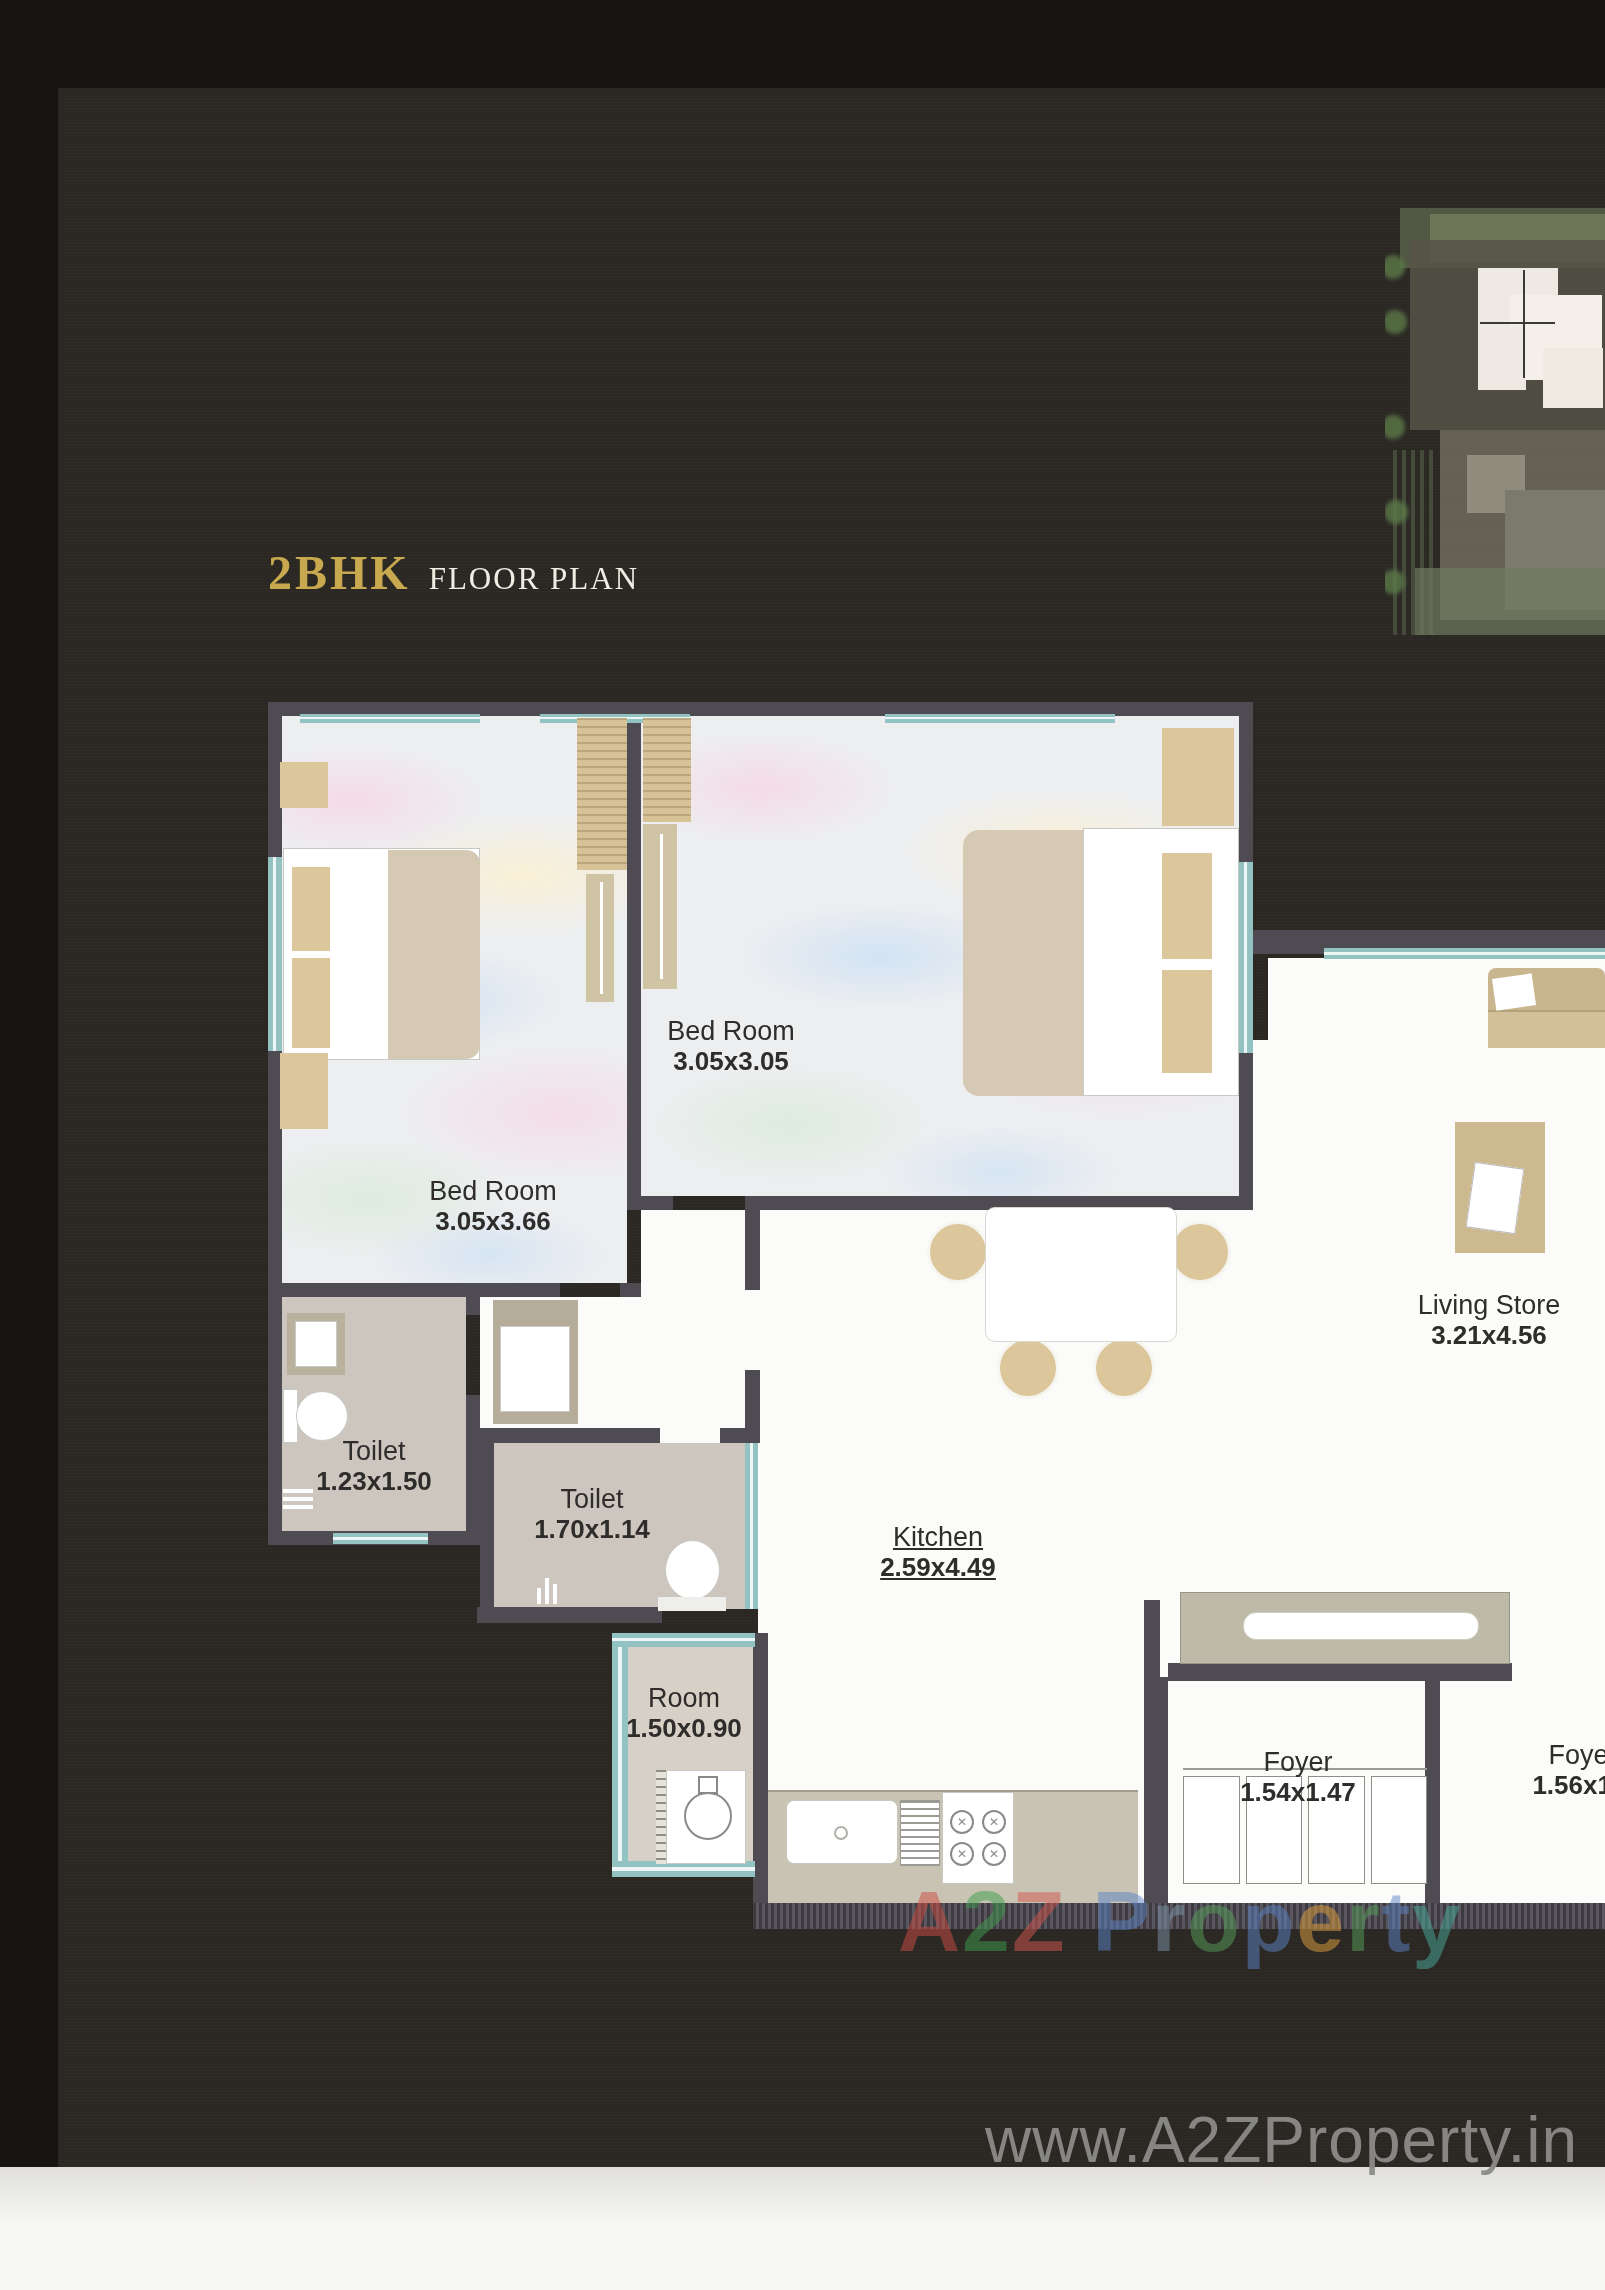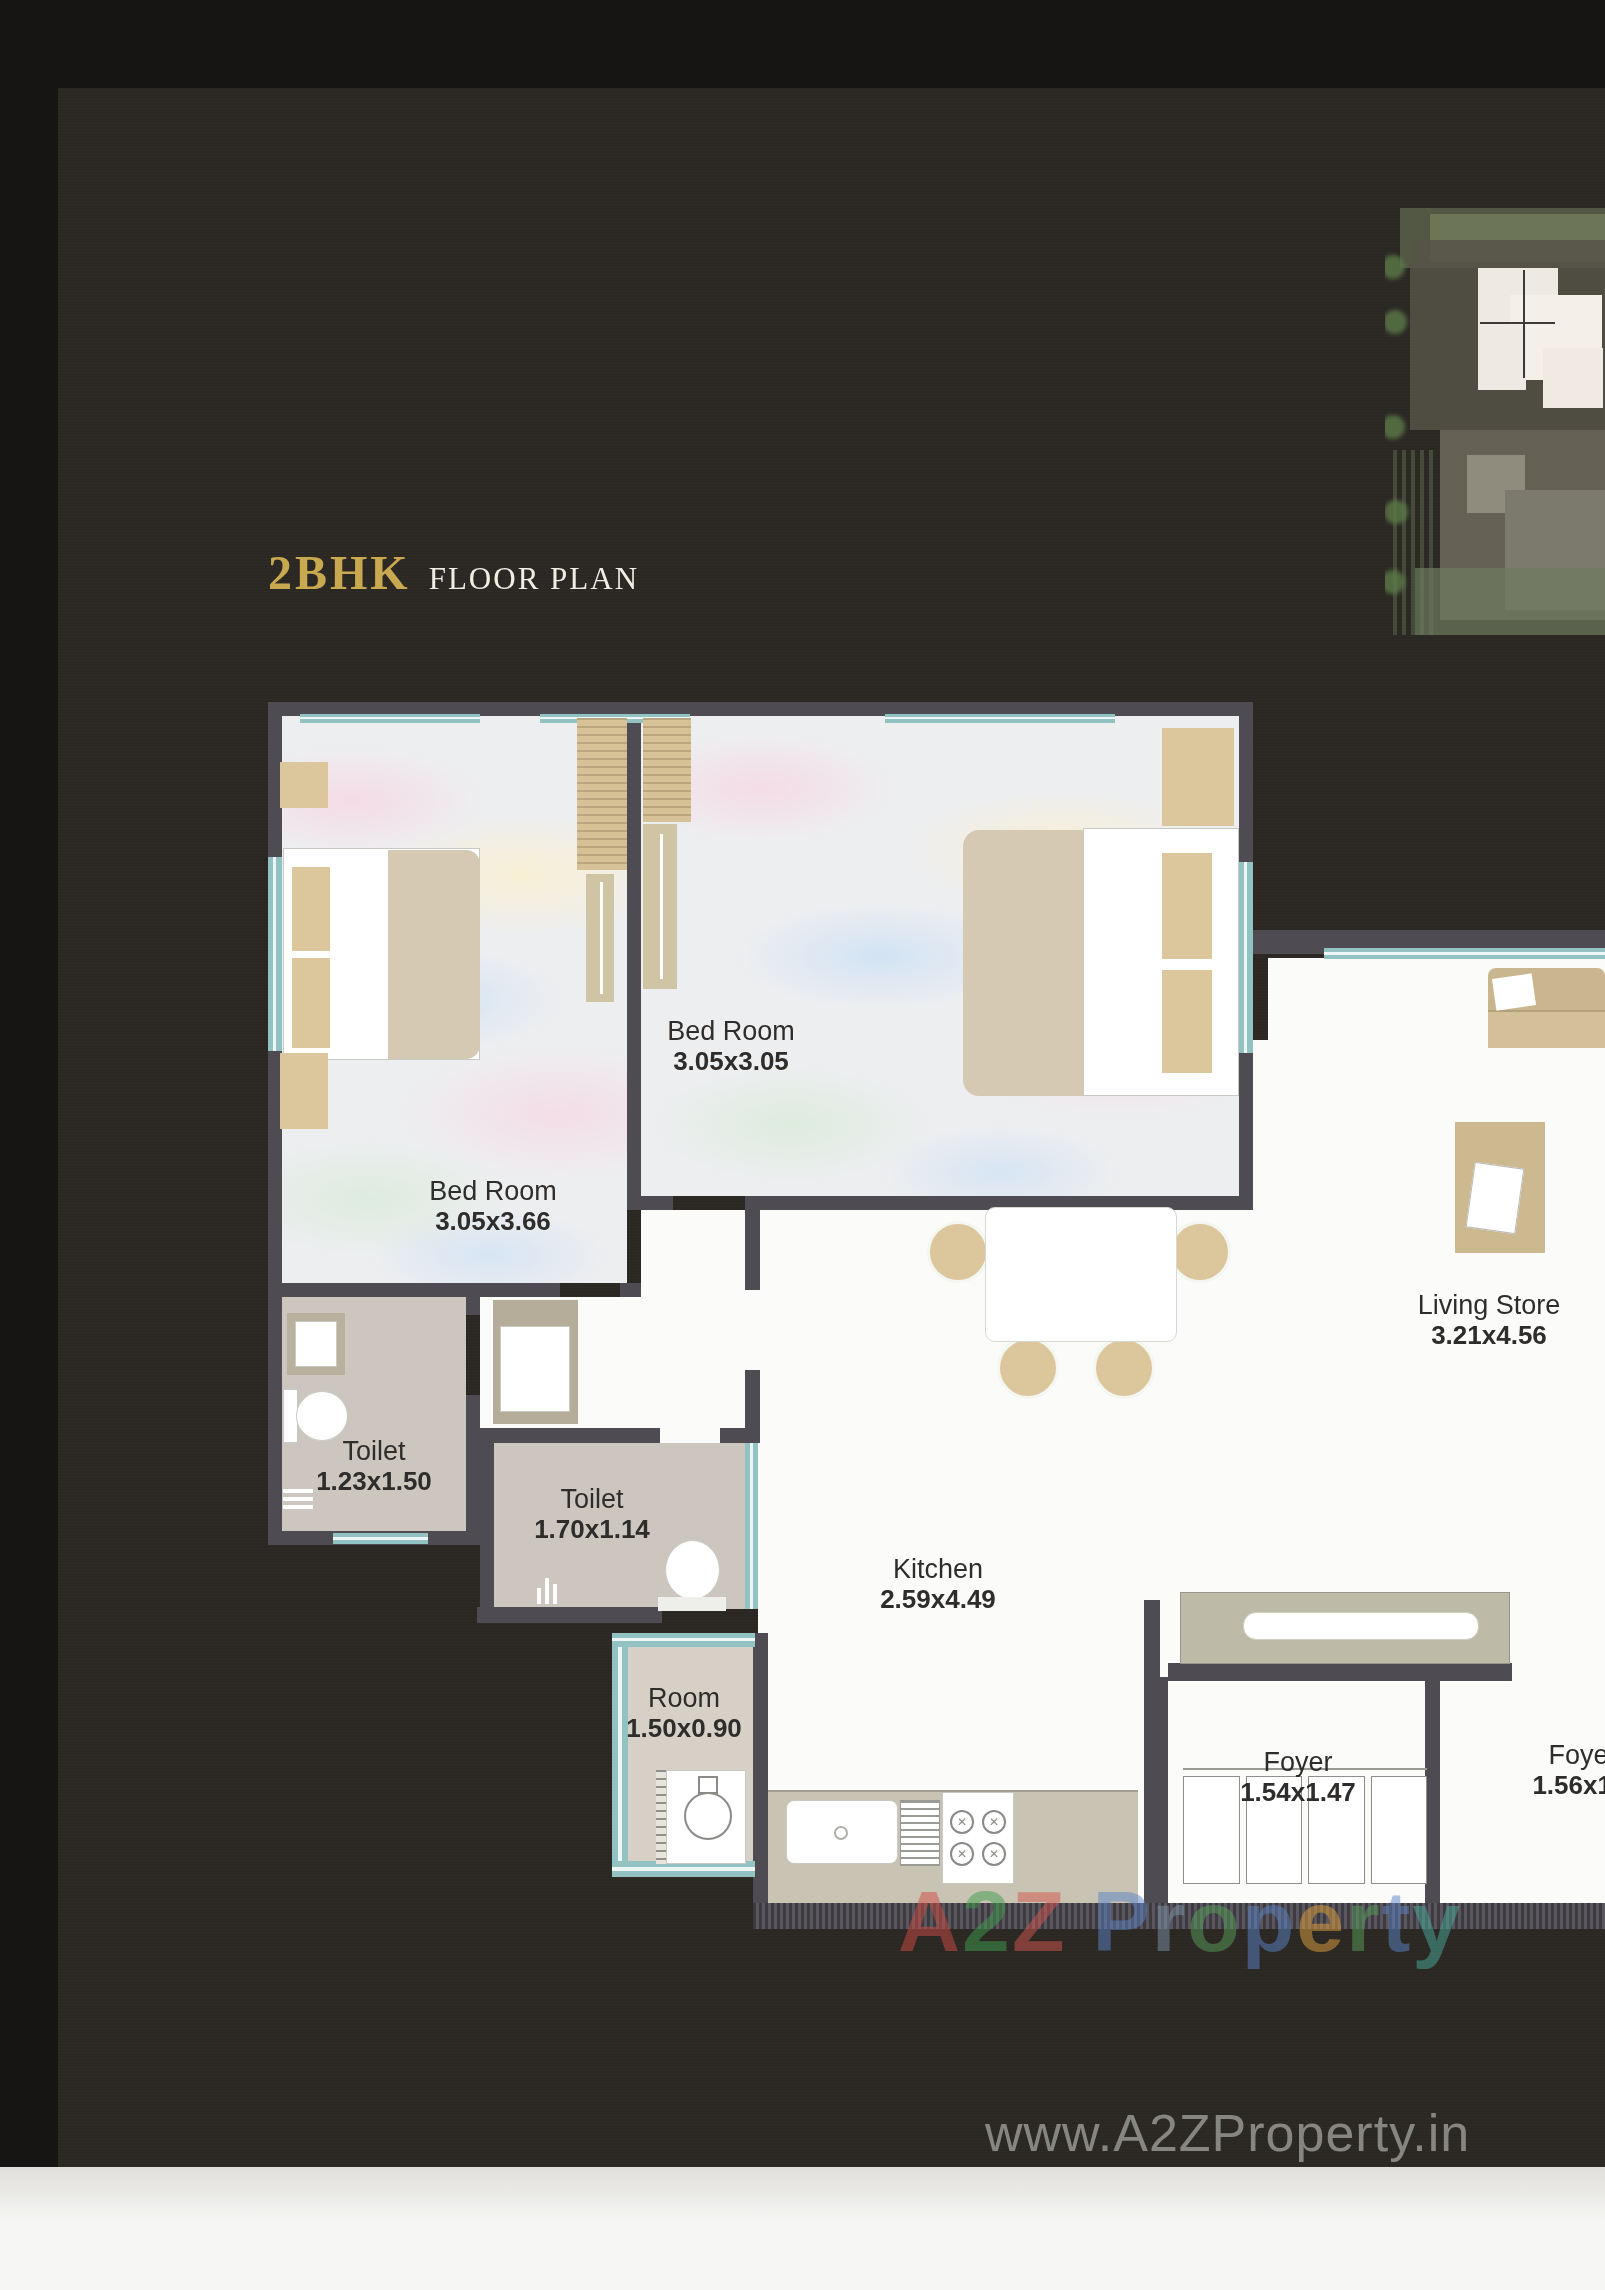--- a/index.html
+++ b/index.html
@@ -42,21 +42,21 @@
   .room-label .rname{font-size:27px;font-weight:500;line-height:30px;}
   .room-label .rdim{font-size:26px;font-weight:700;line-height:30px;}
   
   .title-row{left:268px;top:545px;display:flex;align-items:baseline;gap:18px;z-index:30;}
   .title-main{font-family:"Liberation Serif",serif;font-size:48px;font-weight:700;
     color:var(--accent-gold,#c9a94f);letter-spacing:3px;}
   .title-sub{font-family:"Liberation Serif",serif;font-size:31px;color:#f0ede3;letter-spacing:2px;}
   
   .wm-center{left:898px;top:1872px;font-size:86px;font-weight:700;letter-spacing:2px;
     opacity:.5;z-index:60;white-space:nowrap;}
-  .wm-bottom{left:985px;top:2103px;font-size:52px;color:#8b8b87;letter-spacing:1px;
+  .wm-bottom{left:985px;top:2103px;font-size:64px;color:#8b8b87;letter-spacing:1px;
     font-weight:500;opacity:.95;z-index:70;}
   .bottom-strip{left:0;top:2167px;width:1605px;height:123px;
     background:linear-gradient(180deg,#e0dfdc,#f6f6f4 45%);z-index:65;}
   
   .thumb{left:1385px;top:200px;width:220px;height:435px;overflow:hidden;z-index:10;}
   .tree{border-radius:50%;background:#5c7a48;filter:blur(2px);opacity:.8;}
 </style>
 </head>
 <body>
 
@@ -230,21 +230,21 @@
     <div class="rdim">1.23x1.50</div>
 </div>
 <div class="abs room-label" style="left:592px;top:1484px;">
   <div class="rname">Toilet</div>
     <div class="rdim">1.70x1.14</div>
 </div>
 <div class="abs room-label" style="left:684px;top:1683px;">
   <div class="rname">Room</div>
     <div class="rdim">1.50x0.90</div>
 </div>
-<div class="abs room-label" style="left:938px;top:1554px;">
+<div class="abs room-label" style="left:938px;top:1522px;text-decoration:underline;">
   <div class="rname">Kitchen</div>
     <div class="rdim">2.59x4.49</div>
 </div>
 <div class="abs room-label" style="left:1489px;top:1290px;">
   <div class="rname">Living Store</div>
     <div class="rdim">3.21x4.56</div>
 </div>
 <div class="abs room-label" style="left:1298px;top:1747px;">
   <div class="rname">Foyer</div>
     <div class="rdim">1.54x1.47</div>

